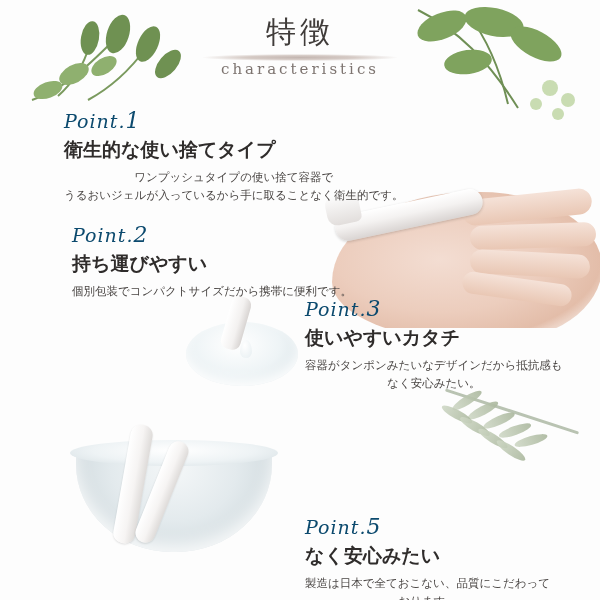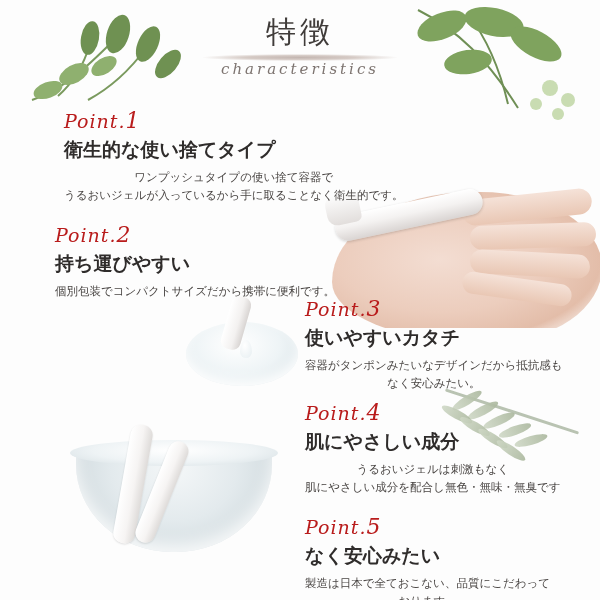--- a/index.html
+++ b/index.html
@@ -49,42 +49,41 @@
       radial-gradient(ellipse at 50% 50%, #b9a9a3 0%, #cfc2bc 40%, rgba(255,255,255,0) 72%);
     opacity: .85;
   }
   .title-sub {
     position: absolute;
     top: 60px;
     left: 0;
     width: 600px;
     text-align: center;
     font-family: "DejaVu Serif", serif;
-    font-style: italic;
     font-size: 15px;
     letter-spacing: 3px;
     color: #7d7470;
   }
 
   
   .plant {
     position: absolute;
     pointer-events: none;
   }
   .plant-left { top: 4px; left: 18px; width: 190px; height: 106px; }
   .plant-right { top: 0px; left: 408px; width: 192px; height: 125px; }
   .plant-feather { top: 390px; left: 432px; width: 160px; height: 110px; }
 
   
   .point-block { position: absolute; }
   .point-label {
     font-family: "DejaVu Serif", serif;
     font-style: italic;
     font-size: 19px;
-    color: #b91c1c;
+    color: #0c4a6e;
     letter-spacing: 1px;
     white-space: nowrap;
   }
   .point-label .num {
     font-size: 22px;
   }
   .point-heading {
     font-family: "DejaVu Sans", sans-serif;
     font-weight: bold;
     font-size: 19px;
@@ -96,21 +95,21 @@
     font-family: "DejaVu Sans", sans-serif;
     font-size: 11.5px;
     line-height: 1.55;
     color: #4a4644;
     margin-top: 6px;
   }
   .point-body div { white-space: nowrap; text-align: center; }
 
   
   .p1 { top: 108px; left: 64px; }
-  .p2 { top: 222px; left: 55px; }
+  .p2 { top: 222px; left: 72px; }
   .p3 { top: 296px; left: 305px; }
   .p4 { top: 400px; left: 305px; }
   .p5 { top: 514px; left: 305px; }
 
   
   .photo { position: absolute; }
 
   
   .hand-photo {
     top: 168px; left: 312px;
@@ -337,30 +336,20 @@
     <div class="point-label">
       <span>Point.</span><span class="num">3</span>
     </div>
     <div class="point-heading">使いやすいカタチ</div>
     <div class="point-body">
       <div>容器がタンポンみたいなデザインだから抵抗感も</div>
       <div>なく安心みたい。</div>
     </div>
   </div>
 
-  <div class="point-block p4">
-    <div class="point-label">
-      <span>Point.</span><span class="num">4</span>
-    </div>
-    <div class="point-heading">肌にやさしい成分</div>
-    <div class="point-body">
-      <div>うるおいジェルは刺激もなく</div>
-      <div>肌にやさしい成分を配合し無色・無味・無臭です</div>
-    </div>
-  </div>
 
   <div class="point-block p5">
     <div class="point-label">
       <span>Point.</span><span class="num">5</span>
     </div>
     <div class="point-heading">なく安心みたい</div>
     <div class="point-body">
       <div>製造は日本で全ておこない、品質にこだわって</div>
       <div>おります。</div>
     </div>

